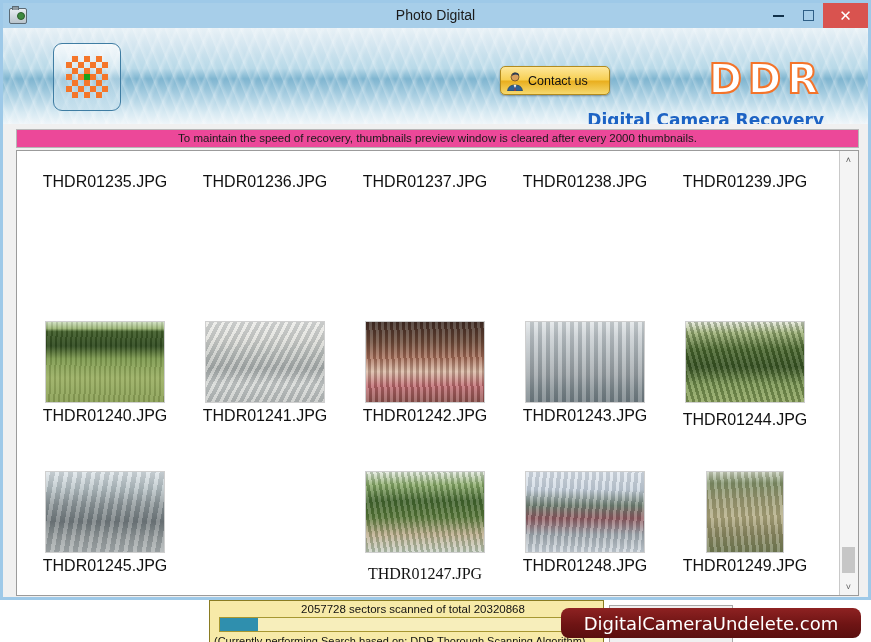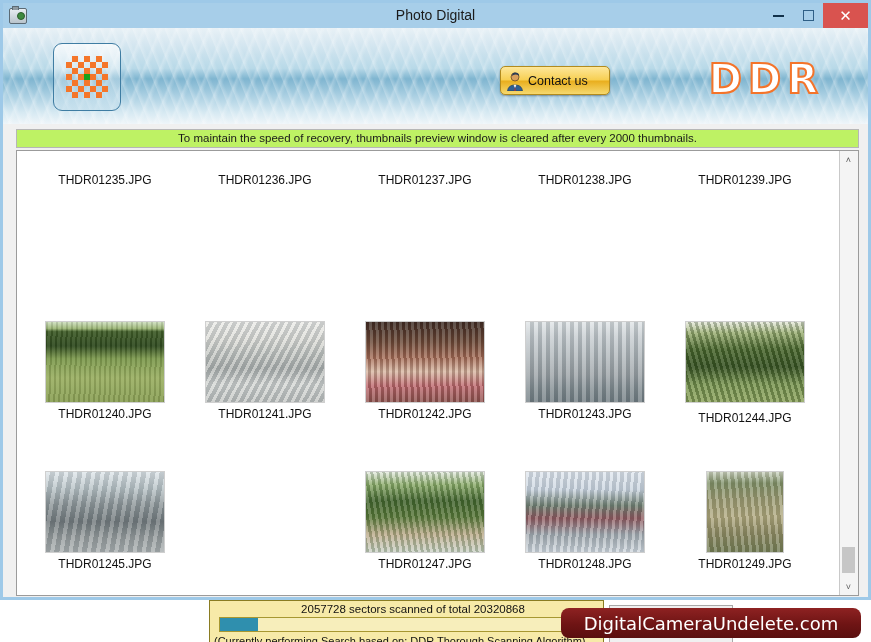--- a/index.html
+++ b/index.html
@@ -103,35 +103,35 @@
     font-size:17px;font-weight:bold;color:#1d63c4;
     font-family:"DejaVu Sans",sans-serif;
   }
 
   
   #content{position:absolute;left:0;top:121px;right:0;bottom:0;background:#f0f0f0;}
 
   #notice{
     position:absolute;left:13px;top:5px;width:843px;height:19px;
     box-sizing:border-box;
-    border:1px solid #b6b6b6;background:#bef264;
+    border:1px solid #b6b6b6;background:#ec4899;
     font-size:11.5px;color:#1a1a1a;text-align:center;line-height:17px;
   }
 
   #thumbs-panel{
     position:absolute;left:13px;top:26px;width:843px;height:446px;
     box-sizing:border-box;border:1px solid #9b9b9b;background:#ffffff;
   }
   #thumbs-area{
     position:absolute;left:0;top:0;right:18px;bottom:0;overflow:hidden;
   }
   .tcell{
     position:absolute;width:160px;text-align:center;
   }
-  .tname{font-size:12px;color:#111;}
+  .tname{font-size:16px;color:#111;}
   .timg{
     width:118px;height:80px;margin:0 auto;
     border:1px solid #cfcfcf;
     background-size:cover;background-position:center;
     image-rendering:auto;
   }
   .timg.tall{width:76px;height:80px;}
 
   
   #vscroll{
@@ -274,20 +274,21 @@
         <svg width="20" height="20" viewBox="0 0 20 20">
           <circle cx="10" cy="6" r="4" fill="#d99f5c" stroke="#6b4a22" stroke-width="0.8"></circle>
           <path d="M10 1.6c3 0 4.4 1.6 4.2 3.6-.6-.6-1.6-1.6-3.4-1.6-2 0-3 .9-3.6 1.7C7 3.2 7.6 1.6 10 1.6z" fill="#2b3d55"></path>
           <path d="M2.6 20c.3-4.2 3.2-6 7.4-6s7.1 1.8 7.4 6z" fill="#2f5f92" stroke="#1c3c5e" stroke-width="0.7"></path>
           <path d="M8.6 14.2L10 17l1.4-2.8-1.4-.6z" fill="#f2f2f2"></path>
           <path d="M10.2 16.4l.6 3.6h-1.6l.6-3.6z" fill="#b03030"></path>
         </svg>
       </div>
       <span id="contact-label">Contact us</span>
     </div>
+    <div id="ddr-sub">Digital Camera Recovery</div>
   </div>
 
   <div id="content">
 
     <div id="notice">To maintain the speed of recovery, thumbnails preview window is cleared after every 2000 thumbnails.</div>
 
     <div id="thumbs-panel">
       <div id="thumbs-area">
           <div class="tcell" style="left: 8px; top: 22px;">
             <div class="tname">THDR01235.JPG</div>
@@ -323,21 +324,21 @@
           <div class="tcell" style="left: 648px; top: 170px;">
             <div class="timg" title="large tree with spreading branches" style="background-image: repeating-linear-gradient(74deg, rgba(20, 40, 10, 0.28) 0px, rgba(20, 40, 10, 0.28) 3px, rgba(255, 255, 255, 0.12) 3px, rgba(255, 255, 255, 0.12) 6px), linear-gradient(rgb(233, 236, 223) 0%, rgb(159, 178, 120) 14%, rgb(78, 107, 50) 34%, rgb(58, 85, 38) 56%, rgb(127, 154, 87) 78%, rgb(147, 169, 100) 100%);"></div>
             <div class="tname" style="margin-top: 8px;">THDR01244.JPG</div>
           </div>
           <div class="tcell" style="left: 8px; top: 320px;">
             <div class="timg" title="railway platform with tracks" style="background-image: repeating-linear-gradient(100deg, rgba(255, 255, 255, 0.2) 0px, rgba(255, 255, 255, 0.2) 4px, rgba(70, 80, 85, 0.18) 4px, rgba(70, 80, 85, 0.18) 9px), linear-gradient(rgb(223, 230, 234) 0%, rgb(185, 196, 200) 20%, rgb(141, 150, 153) 40%, rgb(110, 118, 121) 62%, rgb(149, 155, 156) 82%, rgb(170, 176, 177) 100%);"></div>
             <div class="tname" style="margin-top: 4px;">THDR01245.JPG</div>
           </div>
           <div class="tcell" style="left: 328px; top: 320px;">
             <div class="timg" title="tropical garden with red decorations" style="background-image: repeating-linear-gradient(80deg, rgba(30, 60, 20, 0.24) 0px, rgba(30, 60, 20, 0.24) 3px, rgba(255, 255, 255, 0.16) 3px, rgba(255, 255, 255, 0.16) 6px), linear-gradient(rgb(230, 236, 226) 0%, rgb(143, 174, 110) 16%, rgb(67, 100, 47) 36%, rgb(92, 122, 60) 56%, rgb(191, 174, 142) 78%, rgb(207, 214, 204) 100%);"></div>
-            <div class="tname" style="margin-top: 4px;">THDR01247.JPG</div>
+            <div class="tname" style="margin-top: 12px; font-family: Liberation Serif, serif;">THDR01247.JPG</div>
           </div>
           <div class="tcell" style="left: 488px; top: 320px;">
             <div class="timg" title="four people in winter jackets on snow" style="background-image: repeating-linear-gradient(96deg, rgba(255, 255, 255, 0.26) 0px, rgba(255, 255, 255, 0.26) 3px, rgba(70, 80, 90, 0.18) 3px, rgba(70, 80, 90, 0.18) 7px), linear-gradient(rgb(223, 230, 238) 0%, rgb(201, 212, 223) 22%, rgb(106, 122, 106) 42%, rgb(138, 80, 85) 58%, rgb(160, 168, 174) 78%, rgb(207, 215, 222) 100%);"></div>
             <div class="tname" style="margin-top: 4px;">THDR01248.JPG</div>
           </div>
           <div class="tcell" style="left: 648px; top: 320px;">
             <div class="timg tall" title="ancient stone stairway in jungle" style="background-image: repeating-linear-gradient(84deg, rgba(255, 255, 255, 0.22) 0px, rgba(255, 255, 255, 0.22) 3px, rgba(80, 80, 55, 0.22) 3px, rgba(80, 80, 55, 0.22) 7px), linear-gradient(rgb(207, 215, 198) 0%, rgb(125, 143, 102) 14%, rgb(154, 154, 114) 34%, rgb(176, 168, 126) 56%, rgb(141, 138, 99) 76%, rgb(111, 122, 82) 100%);"></div>
             <div class="tname" style="margin-top: 4px;">THDR01249.JPG</div>
           </div>
         </div>

